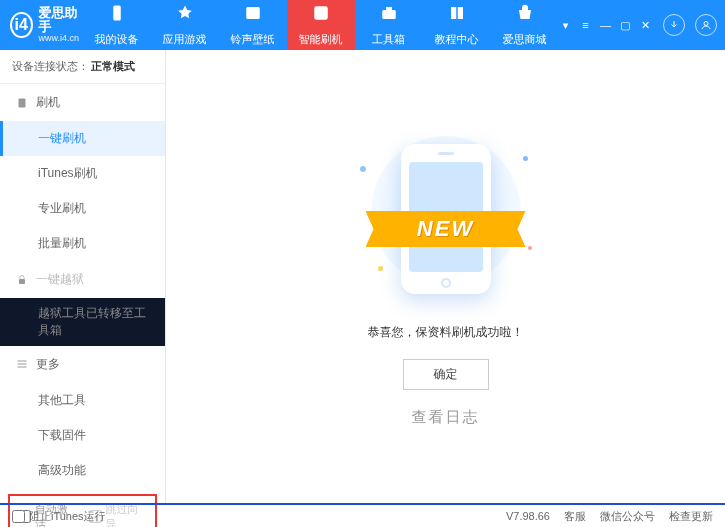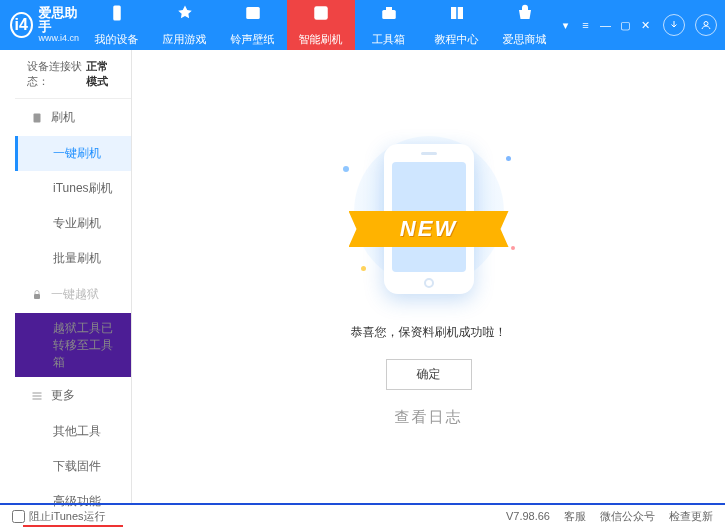--- a/index.html
+++ b/index.html
@@ -18,28 +18,28 @@
 .navtab-icon { width: 18px; height: 18px; display: flex; align-items: center; justify-content: center; }
 .navtab-icon svg { width: 18px; height: 18px; fill: #fff; }
 
 .title-controls { margin-left: auto; display: flex; align-items: center; gap: 6px; }
 .title-btn { width: 14px; height: 14px; display: flex; align-items: center; justify-content: center; cursor: pointer; font-size: 11px; }
 .title-circle-btn { width: 22px; height: 22px; border: 1.5px solid rgba(255,255,255,0.7); border-radius: 50%; display: flex; align-items: center; justify-content: center; cursor: pointer; margin-left: 4px; }
 .title-circle-btn svg { width: 12px; height: 12px; fill: none; stroke: #fff; stroke-width: 2; }
 
 .body-area { flex: 1; display: flex; min-height: 0; }
 
-.sidebar { width: 132px; border-right: 1px solid #e5e5e5; display: flex; flex-direction: column; font-size: 12px; color: #555; padding-left: 15px; }
+.sidebar { width: 166px; border-right: 1px solid #e5e5e5; display: flex; flex-direction: column; font-size: 12px; color: #555; }
 .status-row { padding: 9px 12px; border-bottom: 1px solid #eee; color: #666; font-size: 11px; display: flex; align-items: center; gap: 2px;}
 .status-value { color: #333; font-weight: bold; }
 .side-group-head { padding: 10px 16px; display: flex; align-items: center; gap: 8px; color: #666; cursor: pointer; }
 .side-group-head svg { width: 12px; height: 12px; fill: #999; }
 .side-item { padding: 9px 12px 9px 38px; cursor: pointer; color: #666; }
 .side-item.active { background: #e9f3ff; color: #1e8fff; border-left: 3px solid #1e8fff; padding-left: 35px; }
-.side-item.tool-moved { background: #4c1d95; color: #888; line-height: 1.4; padding-top: 7px; padding-bottom: 7px; }
+.side-item.tool-moved { background: #0f172a; color: #888; line-height: 1.4; padding-top: 7px; padding-bottom: 7px; }
 
 .highlight-box { border: 2px solid #e33; margin: 6px 8px; padding: 6px 8px; display: flex; gap: 12px; align-items: center; }
 .checkbox-row { display: flex; align-items: center; gap: 4px; color: #999; cursor: pointer; font-size: 11px; }
 .checkbox-row input { margin: 0; }
 .checkbox-row.disabled { color: #ccc; }
 
 .main { flex: 1; display: flex; flex-direction: column; align-items: center; justify-content: center; position: relative; }
 .illustration { width: 180px; height: 180px; position: relative; margin-bottom: 18px; }
 .msg { font-size: 12px; color: #333; margin-bottom: 18px; text-align: right; }
 .ok-btn { padding: 6px 30px; border: 1px solid #ccc; background: #fff; font-size: 12px; color: #444; cursor: pointer; }

